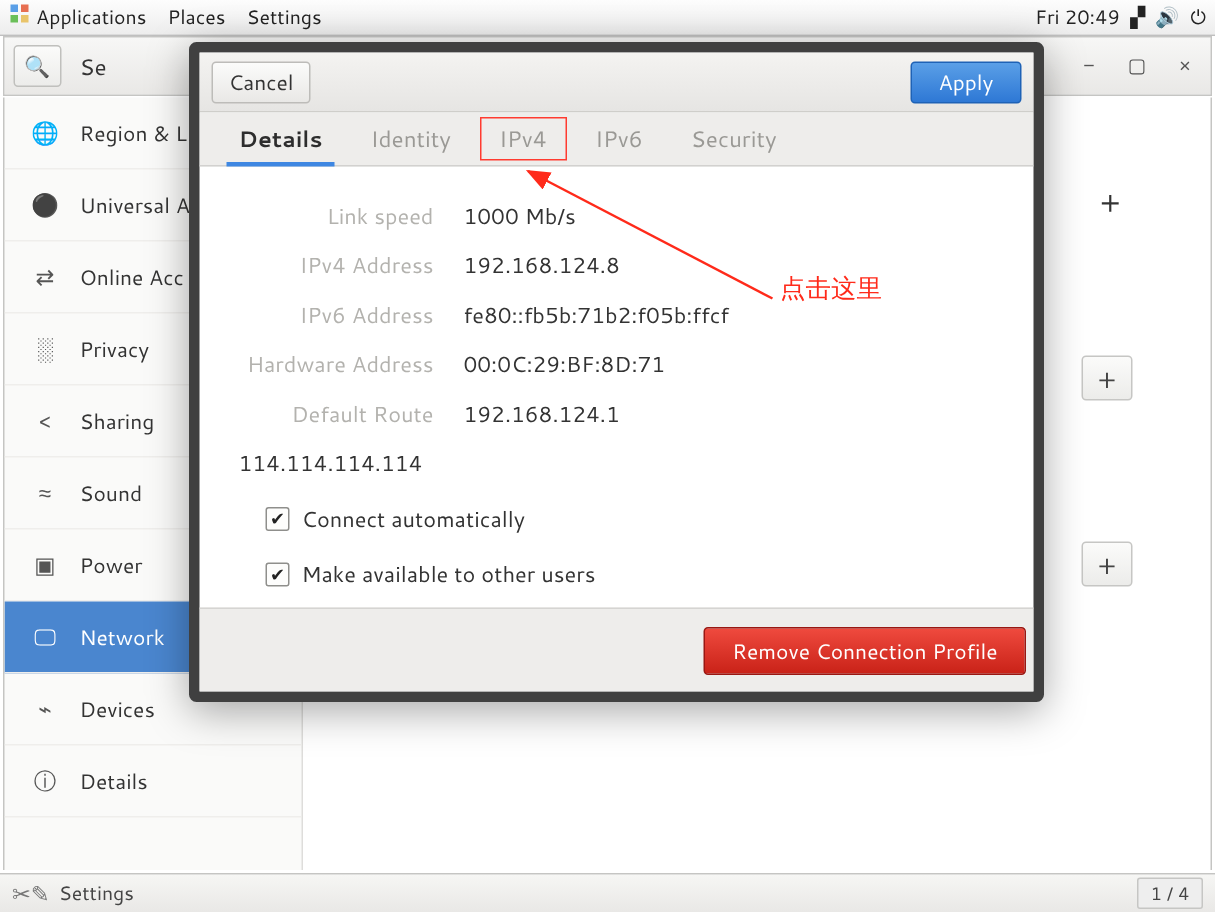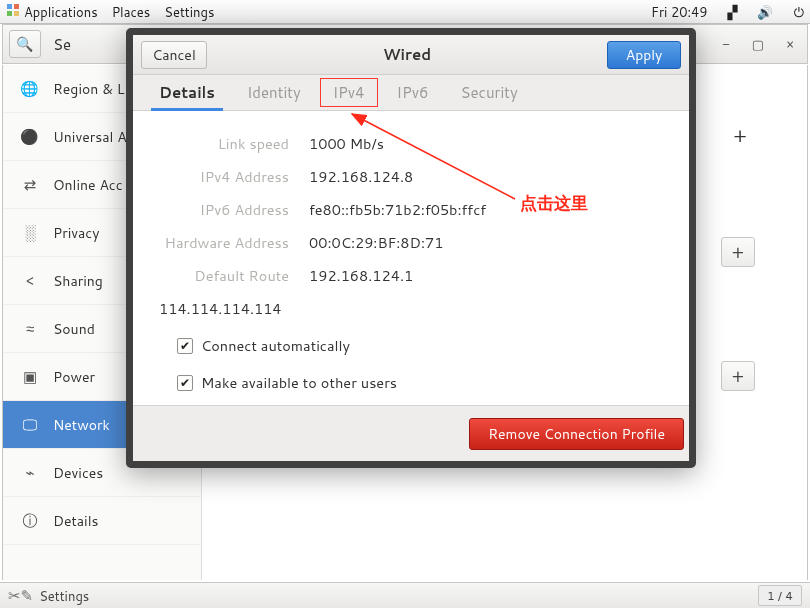--- a/index.html
+++ b/index.html
@@ -2,21 +2,21 @@
 <html><head>
 <meta charset="utf-8">
 <style>
   * { box-sizing: border-box; margin: 0; padding: 0; font-family: "Cantarell", "Segoe UI", sans-serif; }
   body { width: 810px; height: 608px; background: #fff; position: relative; overflow: hidden; }
 
   
   .menubar { height: 24px; background: linear-gradient(#fdfdfd,#ededed); border-bottom: 1px solid #bfbfbf; display: flex; align-items: center; padding: 0 6px; font-size: 13px; color: #222; }
   .menubar .left { display:flex; align-items:center; gap:14px; }
   .menubar .apps-icon { width:14px; height:14px; display:inline-block; margin-right:4px; }
-  .menubar .right { margin-left:auto; display:flex; align-items:center; gap:20px; }
+  .menubar .right { margin-left:auto; display:flex; align-items:center; gap:7px; }
   .menubar .right .glyph { font-size:13px; }
 
   
   .toolbar { position:absolute; top:24px; left:2px; right:2px; height:40px; background:linear-gradient(#f7f7f6,#e9e8e6); border:1px solid #c5c5c3; display:flex; align-items:center; padding:0 6px; }
   .toolbar .iconbtn { width:32px; height:28px; border:1px solid #c0c0bd; border-radius:3px; background:linear-gradient(#fbfbfa,#ececea); display:flex; align-items:center; justify-content:center; margin-right:6px; font-size:14px; color:#444;}
   .toolbar .title { font-size:15px; color:#333; margin-left:6px; }
   .toolbar .spacer { flex:1; }
   .toolbar .winbtn { width:22px; height:22px; display:flex; align-items:center; justify-content:center; font-size:13px; color:#555; margin-left:10px; }
 
   
@@ -57,21 +57,21 @@
   .row .val { color:#333; }
 
   .check { display:flex; align-items:center; gap:8px; font-size:14.5px; color:#333; margin:16px 0 4px 18px; }
   .cbox { width:16px; height:16px; border:1px solid #8f8f8c; border-radius:2px; display:inline-flex; align-items:center; justify-content:center; font-size:12px; color:#222; background:#fdfdfc;}
 
   .dlg-footer { position:absolute; bottom:0; left:0; right:0; height:56px; background:#eeedeb; border-top:1px solid #d5d4d2; display:flex; align-items:center; justify-content:flex-end; padding-right:5px;}
   .danger { height:32px; padding:0 18px; border:1px solid #9a1712; border-radius:3px; background:linear-gradient(#ef4a3e,#c92218); color:#fff; font-size:14px; display:flex; align-items:center; }
 
   
   .anno { position:absolute; pointer-events:none; z-index:50; }
-  .anno-text { position:absolute; left:520px; top:190px; color:#ff2a1a; font-size:17px;font-weight:bold; }
+  .anno-text { position:absolute; left:520px; top:180px; color:#ff2a1a; font-size:17px; }
 </style>
 </head>
 <body>
 
 <div class="menubar">
   <div class="left">
     <span>
       <span class="apps-icon">
         <svg class="apps-svg" width="14" height="14" viewBox="0 0 14 14">
             <rect x="1" y="1" width="5" height="5" fill="#5a9fe7"></rect>
@@ -148,21 +148,20 @@
 
 <div class="content">
   <span class="plus-lonely" style="top:56px;">+</span>
   <div class="plusbox p2">+</div>
   <div class="plusbox p3">+</div>
 </div>
 
 <div class="dialog">
   <div class="dlg-header">
     <div class="dlg-btn">Cancel</div>
-    <div class="dlg-title">Wired</div>
     <div class="dlg-btn apply">Apply</div>
   </div>
   <div class="tabs" id="tabs">
       <div class="tab active">Details</div>
       <div class="tab">Identity</div>
       <div class="tab highlight">IPv4</div>
       <div class="tab">IPv6</div>
       <div class="tab">Security</div>
     </div>
   <div class="details" id="details">

